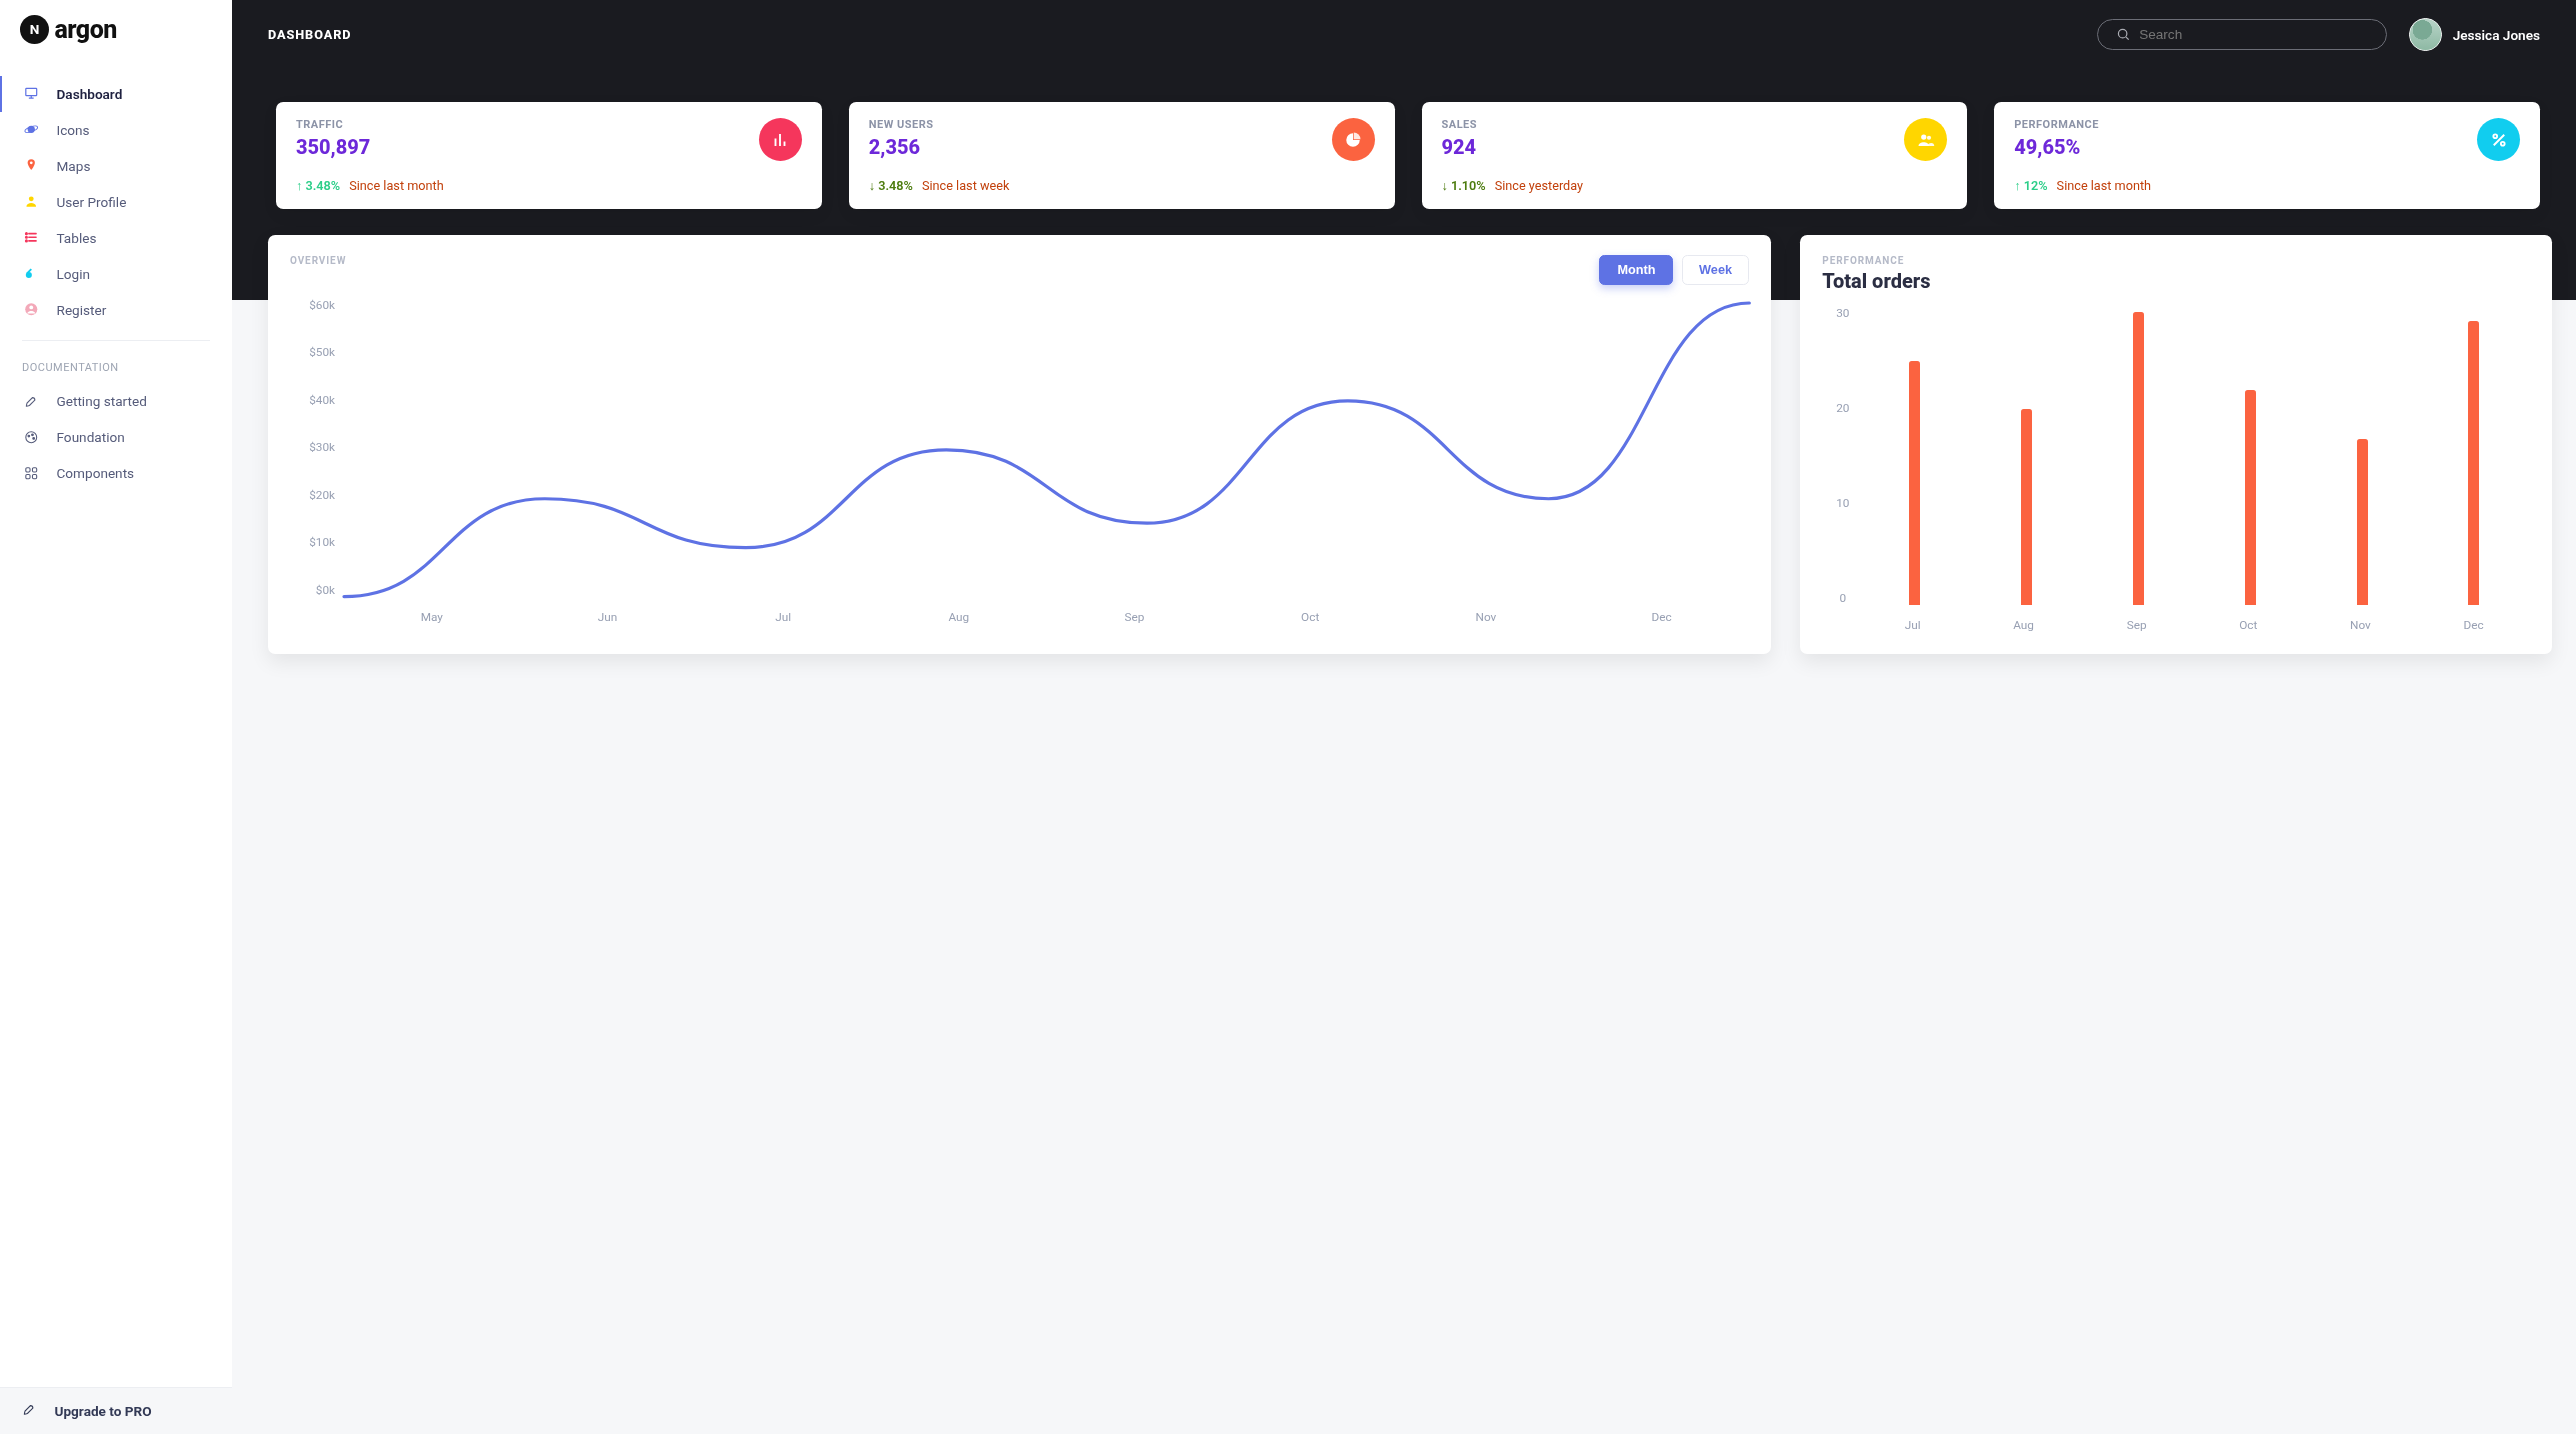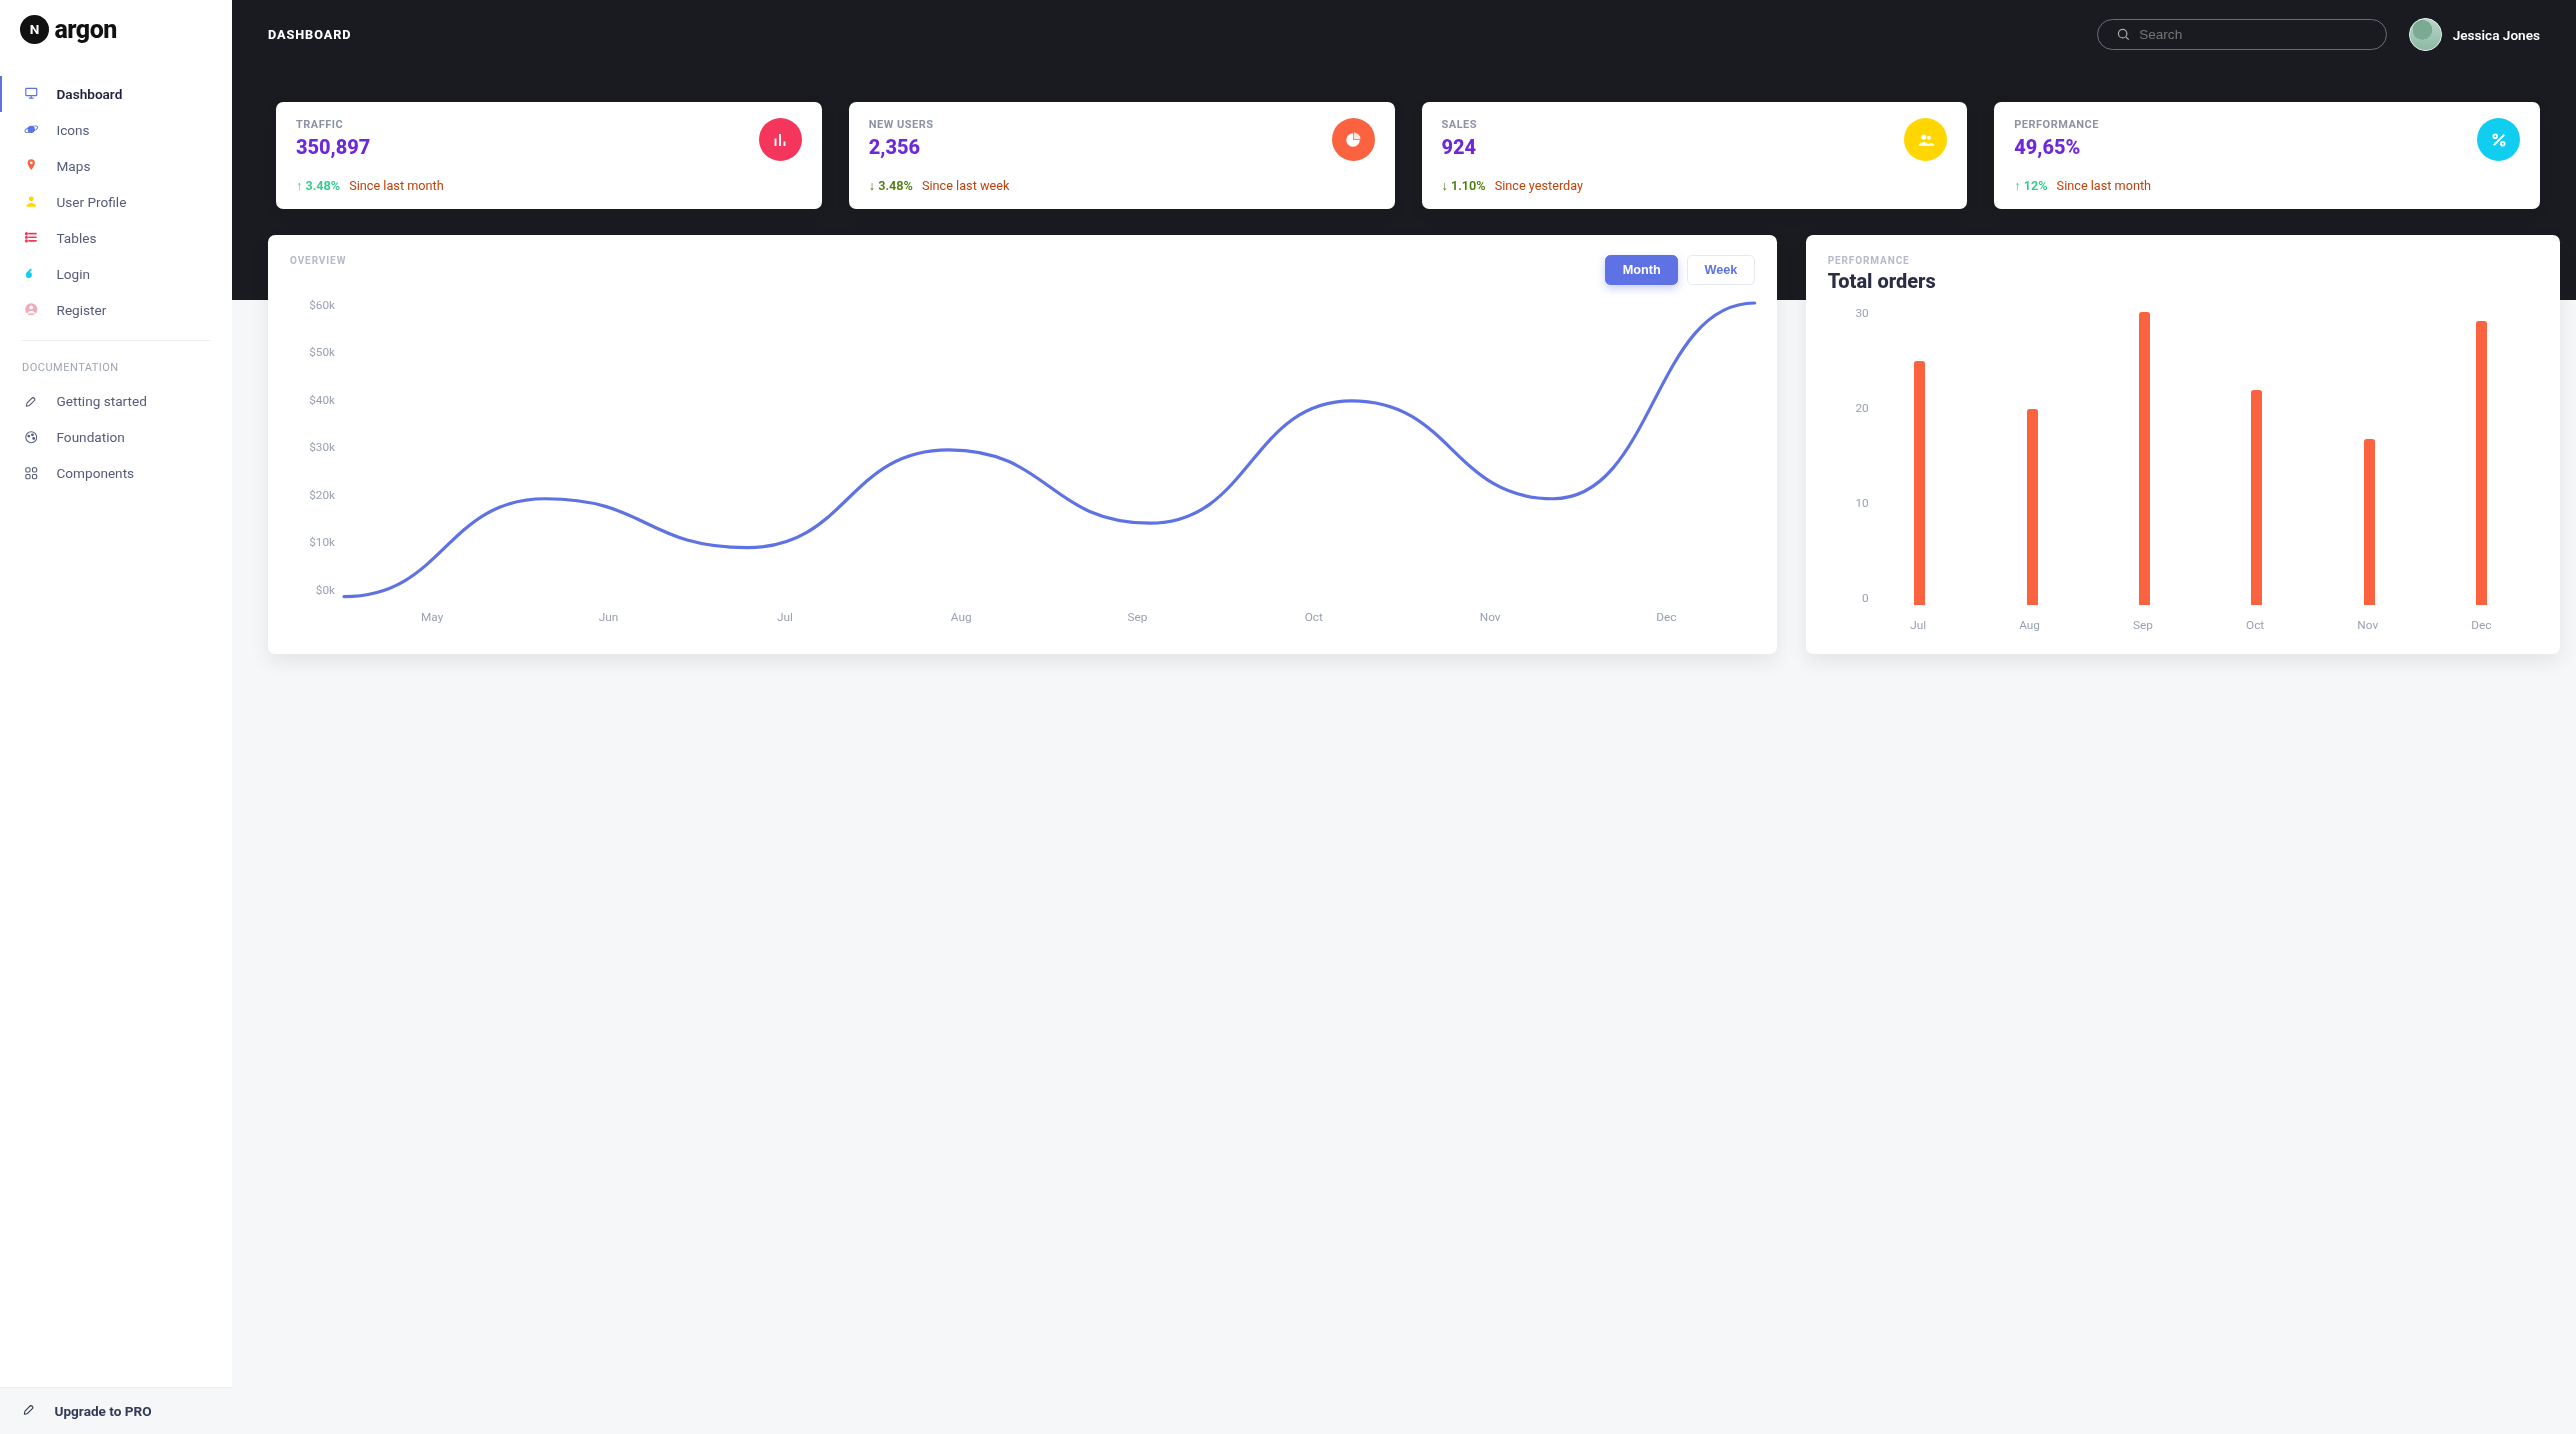--- a/index.html
+++ b/index.html
@@ -44,39 +44,39 @@
 .bg-red { background: #f5365c; }
 .bg-orange { background: #fb6340; }
 .bg-yellow { background: #ffd600; color:#fff; }
 .bg-cyan { background: #11cdef; }
 .stat-foot { display: flex; align-items: center; gap: 9px; margin-top: 16.3px; font-size: 12.7px; }
 .delta-up { color: #2dce89; font-weight: 600; }
 .delta-down { color: #4d7c0f; font-weight: 600; }
 .since { color: #c2410c; }
 
 
-.charts { display: grid; grid-template-columns: 2fr 1fr; gap: 29px; margin: -65px 16px 36px 36px; }
+.charts { display: grid; grid-template-columns: 2fr 1fr; gap: 29px; margin: -65px 24px 36px 36px; }
 .panel { background: #fff; border-radius: 7.2px; box-shadow: 0 7.2px 20px rgba(0,0,0,.08); padding: 20px 22px 22px; }
 .panel-head { display: flex; align-items: flex-start; justify-content: space-between; margin-bottom: 12.7px; }
 .overline { font-size: 10px; letter-spacing: 0.9px; font-weight: 700; color: #b5bac8; }
 .panel-title { font-size: 20px; font-weight: 800; color: #2b2e43; margin-top: 3.6px; }
 .toggle { display: flex; gap: 9px; }
 .btn { border: 0.9px solid #e7e9f0; background: #fff; color: #5e72e4; font-weight: 600; font-size: 12.7px; padding: 7.2px 16.3px; border-radius: 5.4px; cursor: pointer; }
 .btn.primary { background: #5e72e4; color: #fff; border-color: #5e72e4; box-shadow: 0 3.6px 9px rgba(94,114,228,.35); padding-left: 17px; }
 
 .chart-area { position: relative; height: 326px; }
 .y-axis { position: absolute; left: 0; top: 0; bottom: 27px; width: 45px; display: flex; flex-direction: column; justify-content: space-between; text-align: right; color: #98a0b3; font-size: 11.8px; }
 .plot { position: absolute; left: 54px; right: 0; top: 5.4px; bottom: 27px; }
 .x-axis { position: absolute; left: 54px; right: 0; bottom: 0; display: flex; justify-content: space-between; color: #98a0b3; font-size: 11.8px; }
 .x-axis span { flex: 1; text-align: center; }
 .line-svg { width: 100%; height: 100%; overflow: visible; }
 .line-path { fill: none; stroke: #5e72e4; stroke-width: 3.2; stroke-linecap: round; }
 
 .bar-area { position: relative; height: 326px; }
-.bar-y { position: absolute; left: 14px; top: 0; bottom: 27px; width: 27px; display: flex; flex-direction: column; justify-content: space-between; text-align: right; color: #98a0b3; font-size: 11.8px; }
+.bar-y { position: absolute; left: 7px; top: 0; bottom: 27px; width: 27px; display: flex; flex-direction: column; justify-content: space-between; text-align: center; color: #98a0b3; font-size: 11.8px; }
 .bars { position: absolute; left: 36px; right: 0; top: 5.4px; bottom: 27px; display: flex; align-items: flex-end; justify-content: space-around; }
 .bar { width: 11px; background: #fb6340; border-radius: 2.7px 2.7px 0 0; }
 .bar-x { position: absolute; left: 36px; right: 0; bottom: 0; display: flex; justify-content: space-around; color: #98a0b3; font-size: 11.8px; }
 </style>
 </head>
 <body>
 
 <div class="layout">
 
   <aside class="sidebar">

